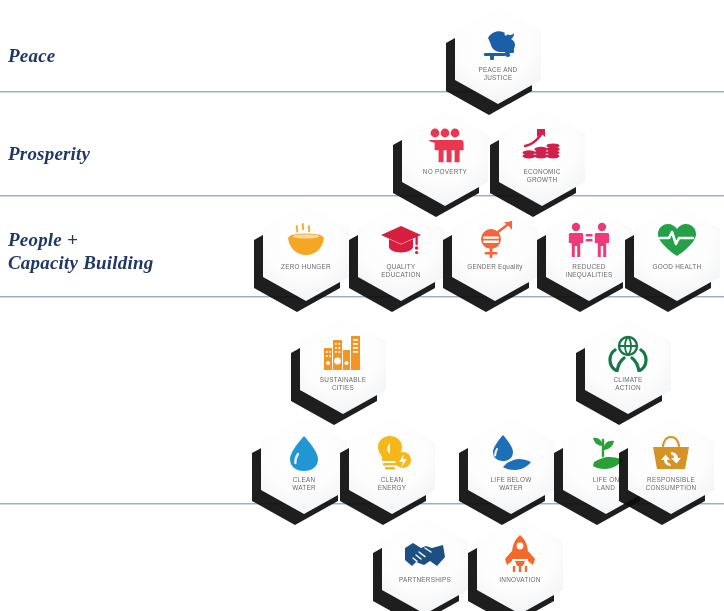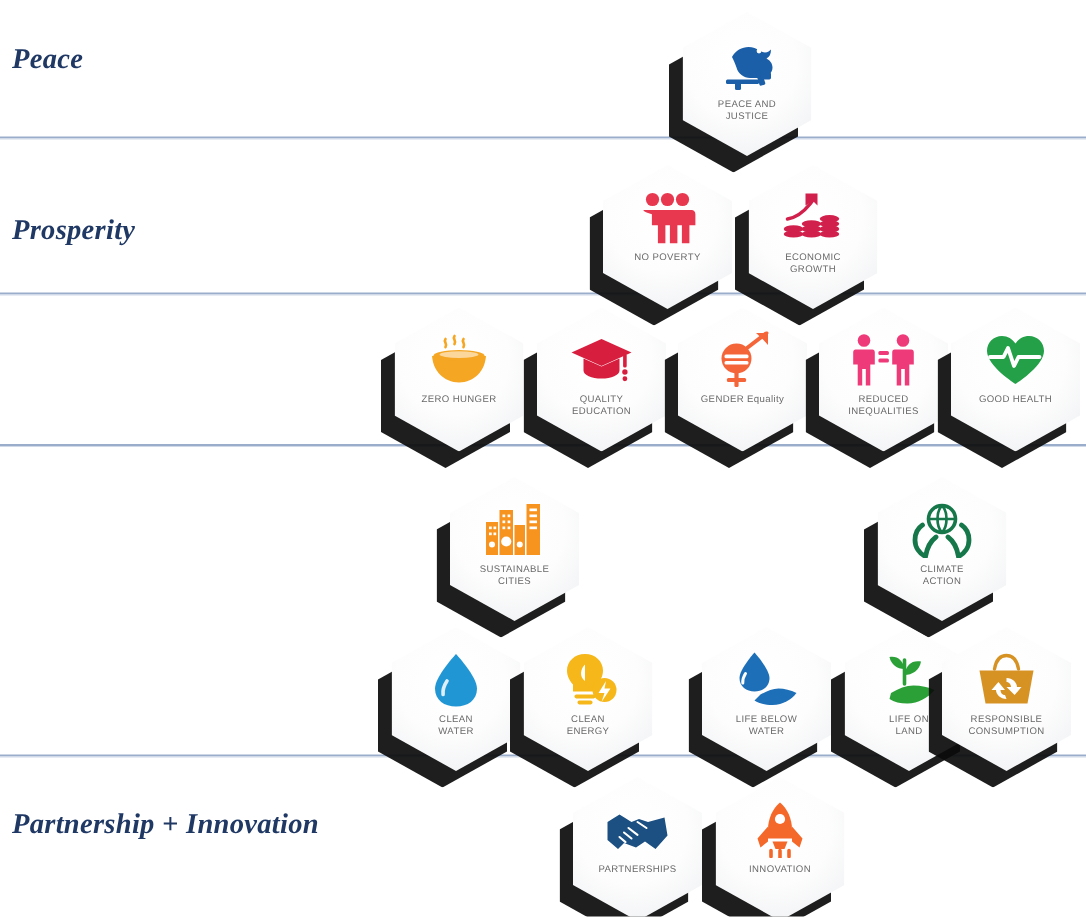--- a/index.html
+++ b/index.html
@@ -94,21 +94,21 @@
     text-transform: uppercase;
     white-space: pre-line;
   }
   .badge-label.mixed { text-transform: none; }
 </style>
 </head>
 <body>
 
 <div id="stage">
     <div class="divider" style="top: 91px;"></div>
-    <div class="row-label" style="top: 28px;">Peace</div>
+    <div class="row-label" style="top: 44px;">Peace</div>
     <div class="badge" style="left: 455px; top: 8px;">
       <div class="hex-shadow"></div>
       <div class="hex-face"></div>
       <div class="badge-inner">
         <div class="badge-icon">
           <svg width="44" height="38" viewBox="0 0 44 38">
             <g fill="#1a5fa8">
               <path d="M12 14c3-6 10-8 15-6 3 1 5 3 7 3 2 0 3-1 4-2 0 3-1 5-3 6 2 1 4 3 4 6 0 4-4 7-9 7h-6c-4 0-8-3-9-7-1-3-2-5-3-7z"></path>
               <circle cx="30" cy="10" r="1.6" fill="#fff"></circle>
               <rect x="8" y="29" width="22" height="3" rx="1"></rect>
@@ -160,20 +160,22 @@
               <path d="M5 20c6-1 11-5 15-10l3-4" stroke="#d2204c" stroke-width="2.4" fill="none" stroke-linecap="round"></path>
               <path d="M17 3h8v8l-3-3-5 3z"></path>
             </g>
           </svg>
         </div>
         <div class="badge-label">Economic
 Growth</div>
       </div>
     </div>
     <div class="divider" style="top: 296px;"></div>
+    <div class="row-label" style="top: 228px;">People +
+Capacity Building</div>
     <div class="badge" style="left: 263px; top: 205px;">
       <div class="hex-shadow"></div>
       <div class="hex-face"></div>
       <div class="badge-inner">
         <div class="badge-icon">
           <svg width="44" height="38" viewBox="0 0 44 38">
             <g fill="#f5a623">
               <path d="M13 5c-1.6 2 1.6 3 0 5.4M19 3c-1.6 2 1.6 3 0 5.4M25 5c-1.6 2 1.6 3 0 5.4" stroke="#f5a623" stroke-width="1.8" fill="none" stroke-linecap="round"></path>
               <path d="M4 15h36c0 11-8 19-18 19S4 26 4 15z"></path>
               <path d="M4 15h36" stroke="#fff" stroke-width="2.6"></path>
@@ -399,21 +401,20 @@
                 <path d="M22 18c4 0 7 3 7 6h3l-4.6 5.4L22 24h3c0-2-1.4-3.4-3-3.4z"></path>
                 <path d="M22 32c-4 0-7-3-7-6h-3l4.6-5.4L21 26h-3c0 2 1.4 3.4 3 3.4z"></path>
               </g>
             </g>
           </svg>
         </div>
         <div class="badge-label">Responsible
 Consumption</div>
       </div>
     </div>
-    <div class="row-label" style="top: 538px;">Partnership + Innovation</div>
     <div class="badge" style="left: 382px; top: 518px;">
       <div class="hex-shadow"></div>
       <div class="hex-face"></div>
       <div class="badge-inner">
         <div class="badge-icon">
           <svg width="44" height="38" viewBox="0 0 44 38">
             <g fill="#1c4f82">
               <path d="M2 14 10 9l8 5 5-2 6 2 11-3 2 12-8 9-7-5-6 4-8-3-4 4-7-6z"></path>
               <g stroke="#fff" stroke-width="1.4" fill="none" stroke-linecap="round">
                 <path d="M13 21l5 4M16 18l6 4.6M10 24l4 3.4M22 14l6 4"></path>

